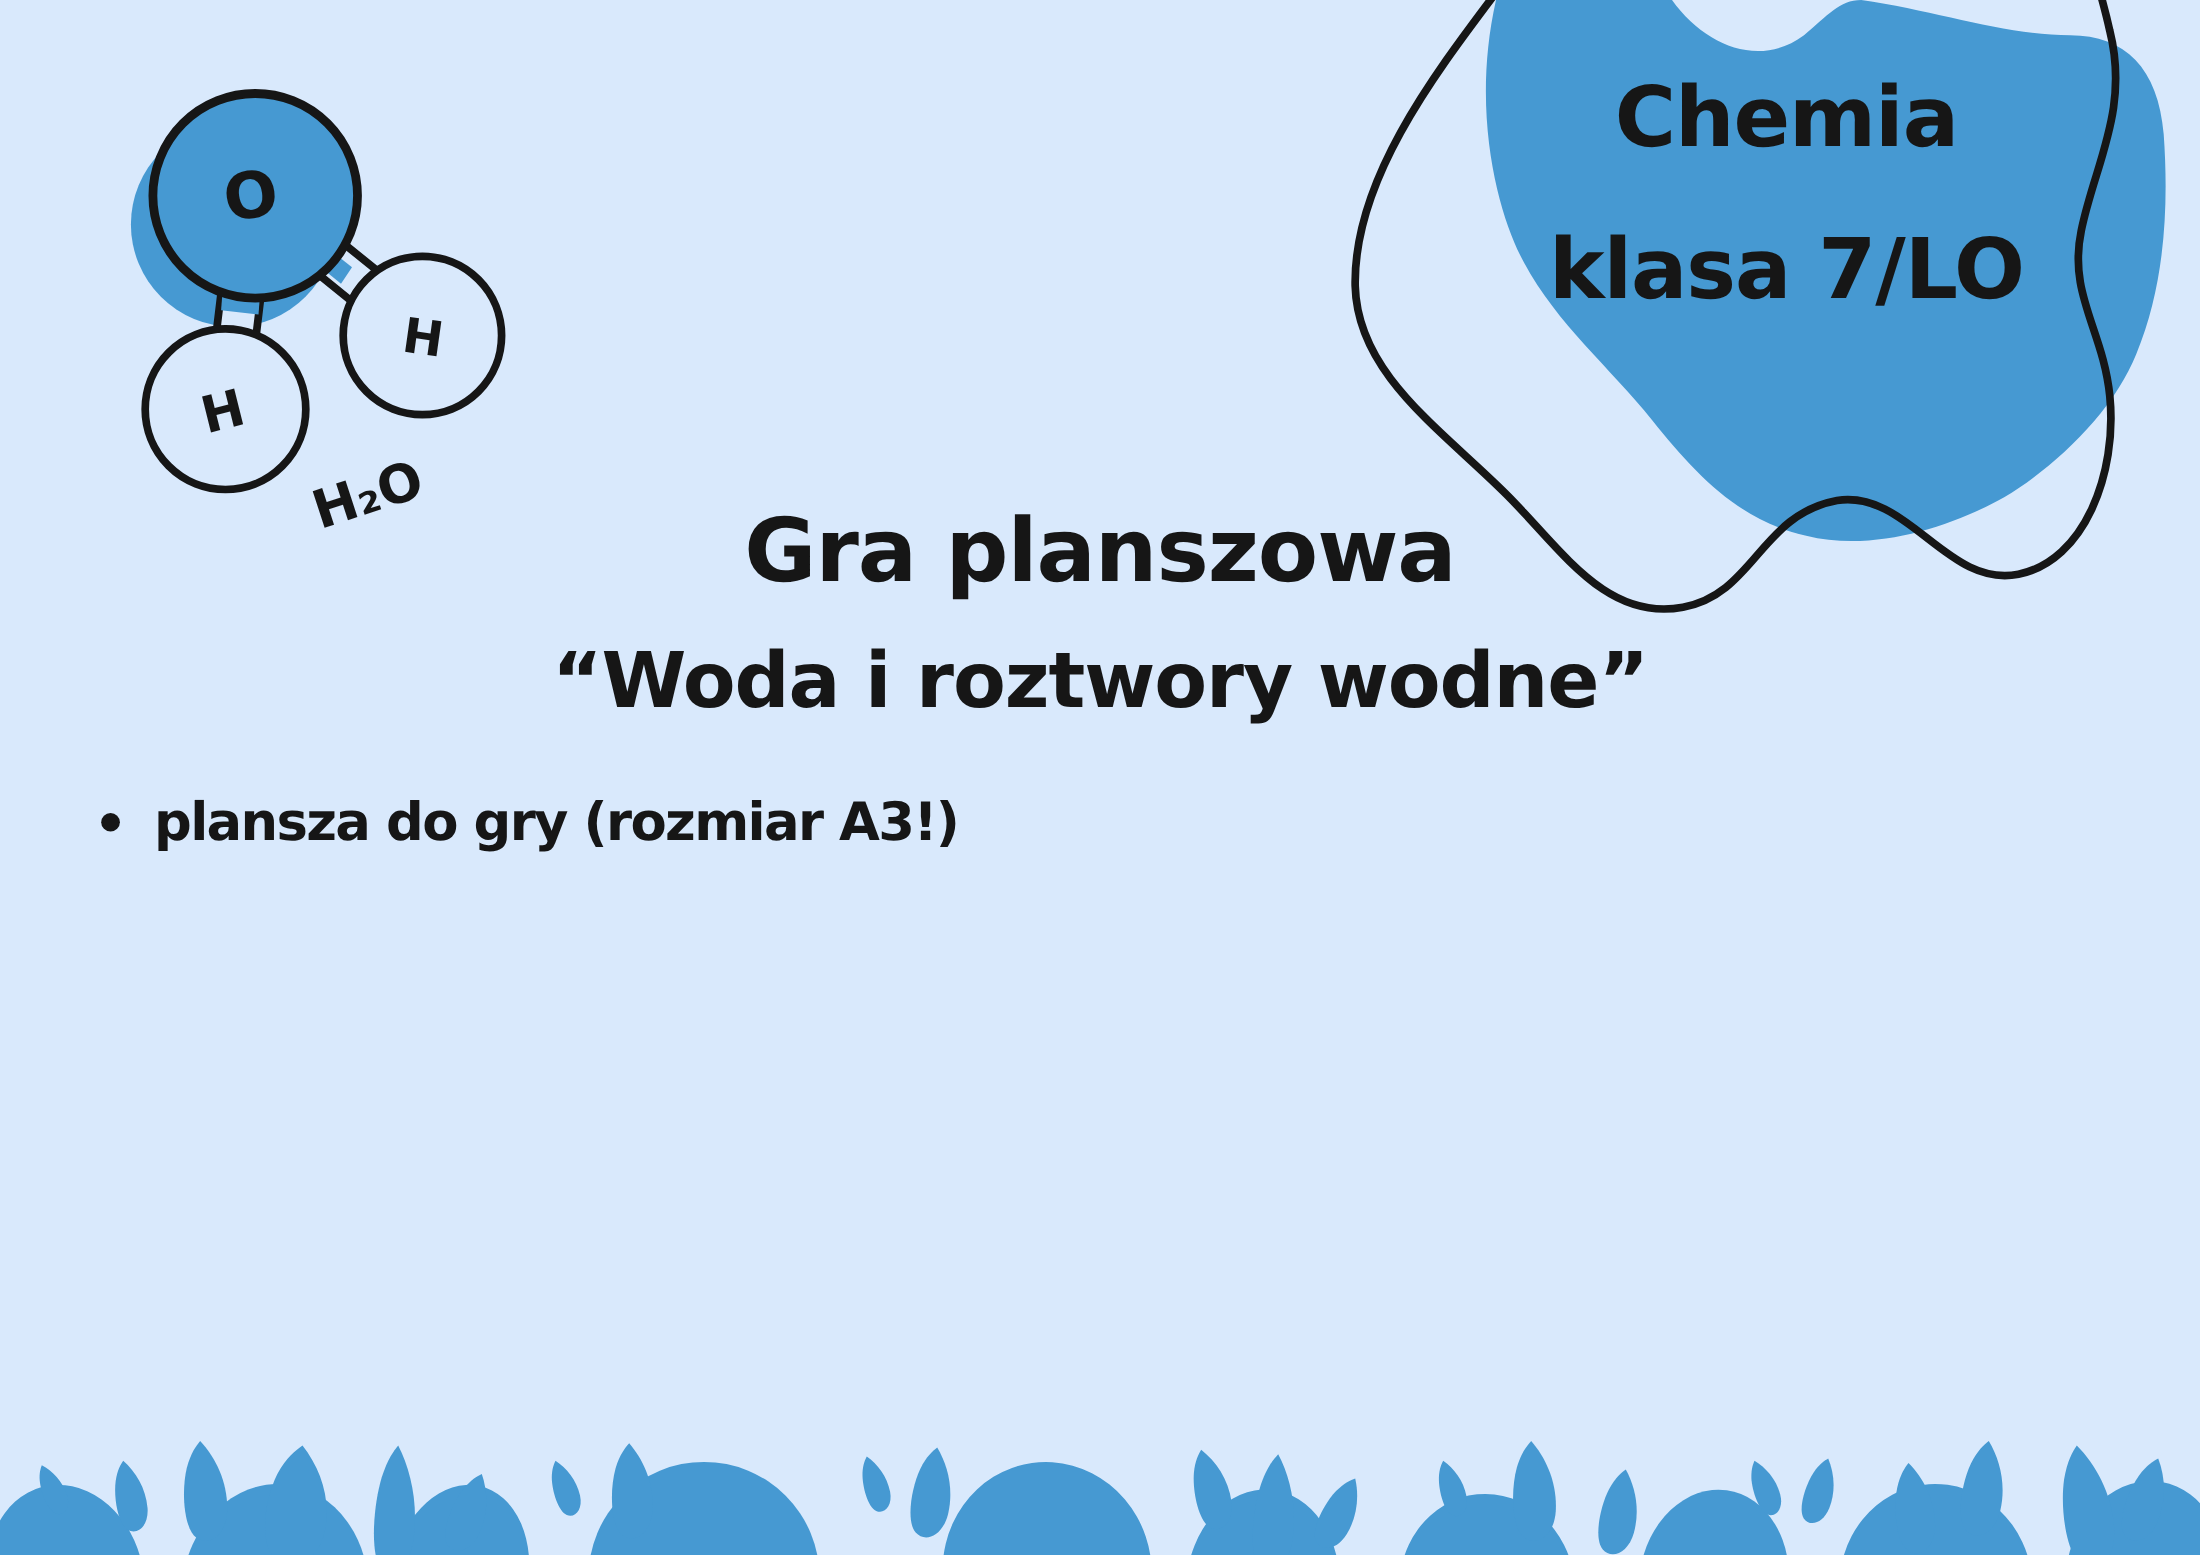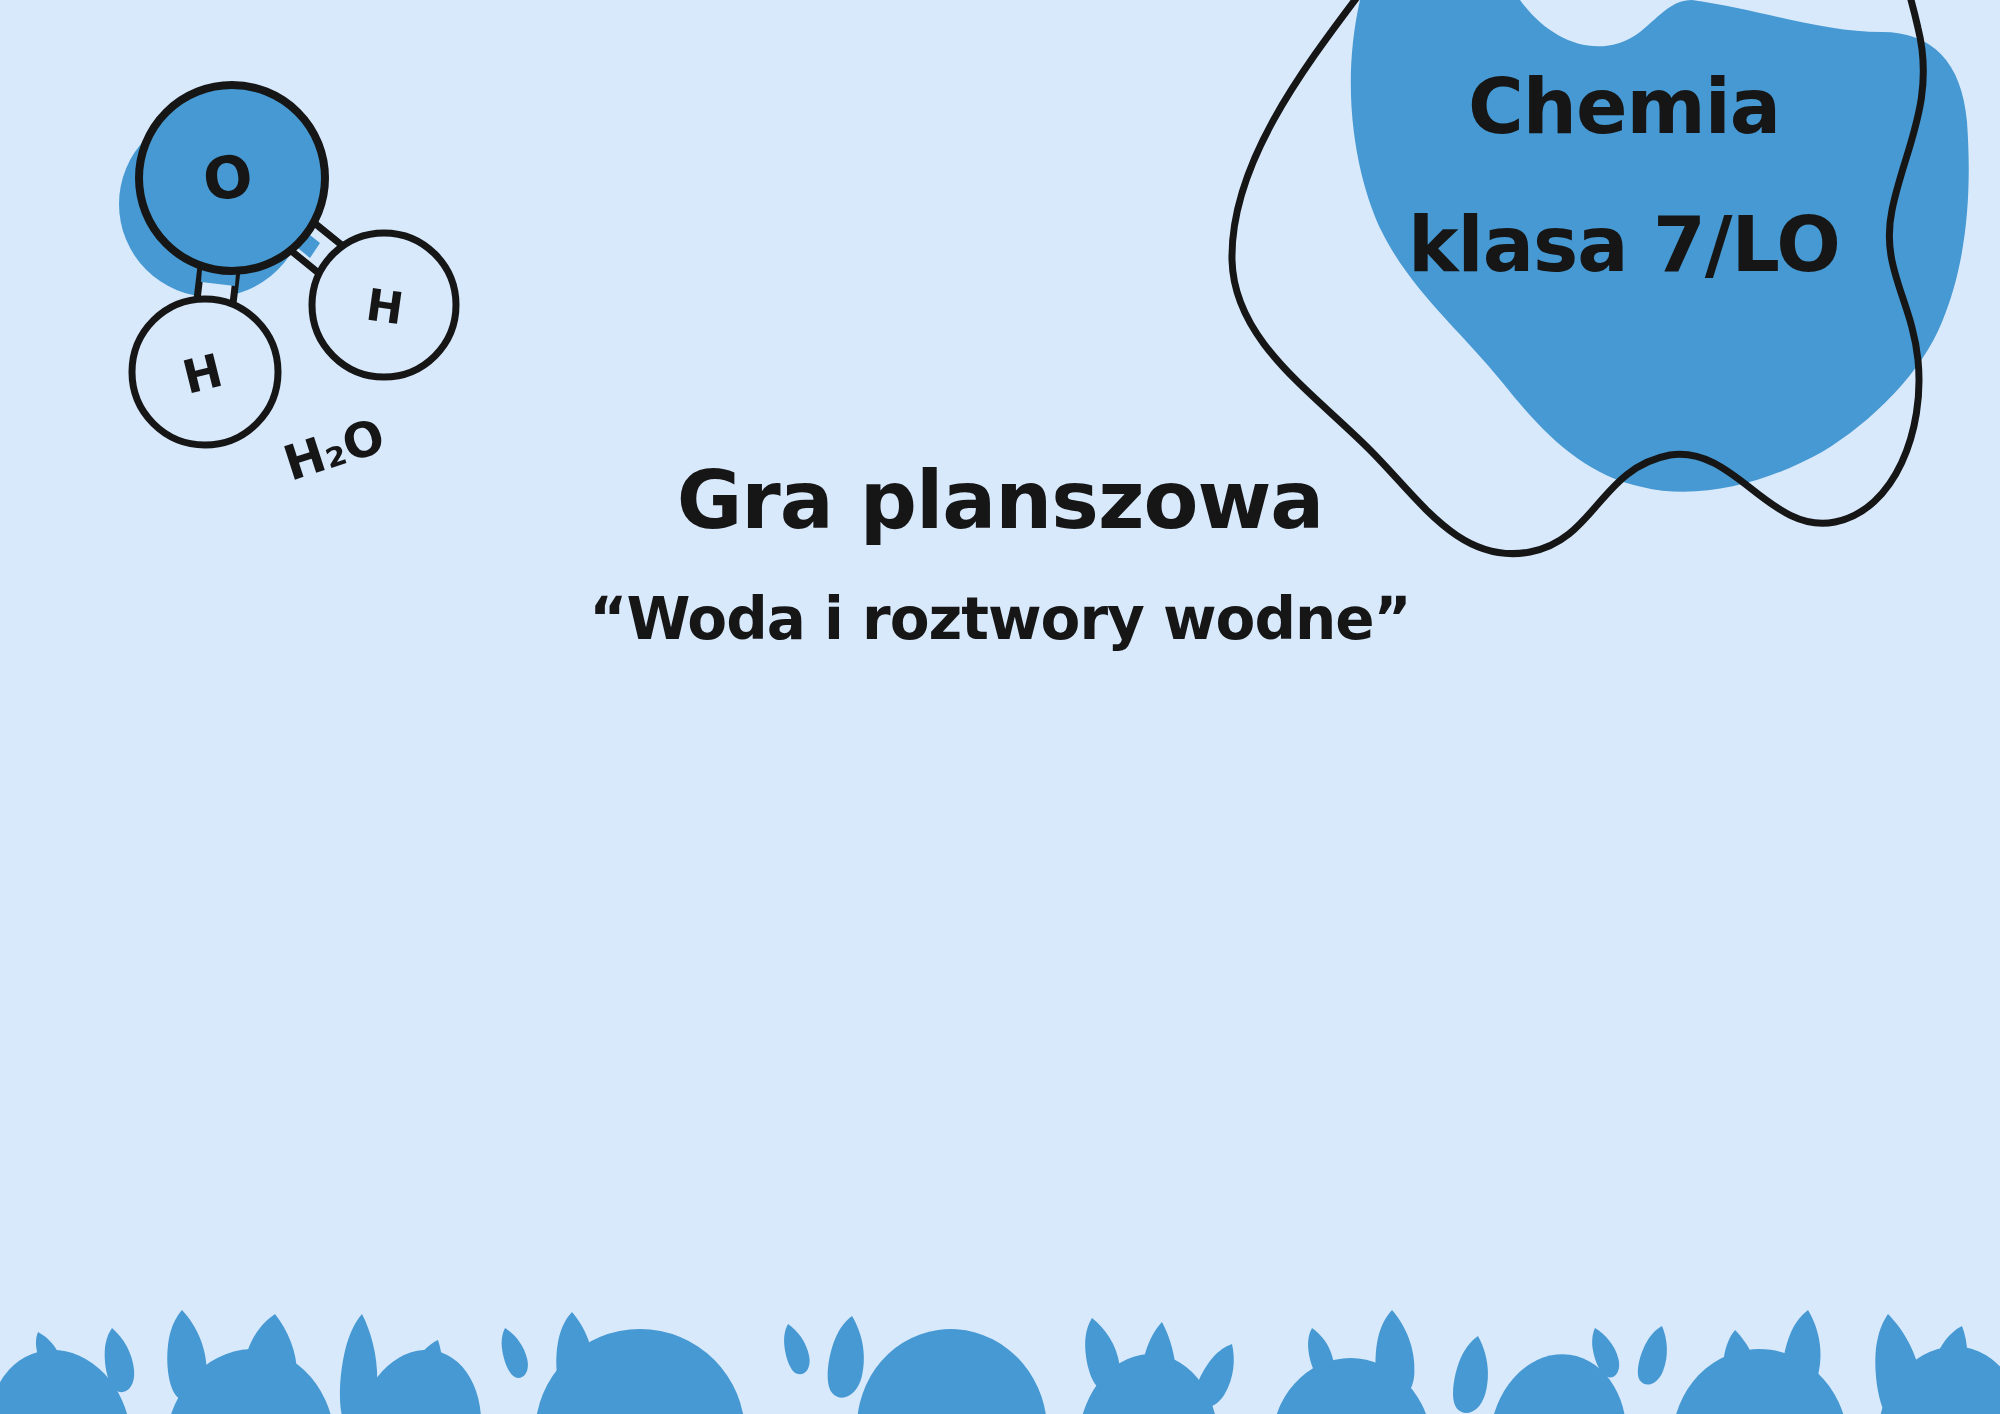--- a/index.html
+++ b/index.html
@@ -17,21 +17,21 @@
   .badge-text { left:1224px; width:800px; text-align:center; font-weight:bold; letter-spacing:-1px; }
   .badge-line1 { top:62px; font-size:76px; }
   .badge-line2 { top:200px; font-size:76px; }
 
   
   .molecule-svg { left:0; top:0; width:560px; height:560px; }
 
   
   .title-block { left:0; top:442px; width:2000px; text-align:center; font-weight:bold; letter-spacing:-1px; }
   .title-line1 { font-size:80px; line-height:118px; }
-  .title-line2 { font-size:58px; line-height:118px; }
+  .title-line2 { font-size:70px; line-height:118px; }
 
   
   .contents-list {
     left:88px; top:705px; width:1892px;
     list-style:none; margin:0; padding:0;
     font-size:48px; font-weight:bold; letter-spacing:-1.5px;
     line-height:86px;
   }
   .contents-list li { position:relative; padding-left:52px; white-space:nowrap; }
   .contents-list li::before {
@@ -94,20 +94,21 @@
   <text x="385" y="322" font-size="44" font-weight="bold" fill="#161616" text-anchor="middle" transform="rotate(8 385 305)">H</text>
   <text x="335" y="466" font-size="48" font-weight="bold" fill="#161616" text-anchor="middle" transform="rotate(-18 335 452)">H₂O</text>
 </svg>
 
 <div class="layer title-block">
   <div class="title-line1">Gra planszowa</div>
   <div class="title-line2">“Woda i roztwory wodne”</div>
 </div>
 
 <ul class="layer contents-list">
+  <li><span>plansza do gry (rozmiar A3!)</span></li>
 </ul>
 
 <svg class="layer splash-svg" viewBox="0 0 2000 130" xmlns="http://www.w3.org/2000/svg">
   <defs>
     <path id="drop" d="M0,0 C12,16 20,38 17,62 C14,84 -2,92 -12,83 C-22,74 -21,42 -14,22 C-9,9 -4,4 0,0 Z"></path>
   </defs>
   <g fill="#4699d2">
 
     <ellipse cx="60" cy="150" rx="70" ry="85" transform="rotate(-15 60 150)"></ellipse>
     <ellipse cx="250" cy="165" rx="85" ry="100" transform="rotate(5 250 165)"></ellipse>

